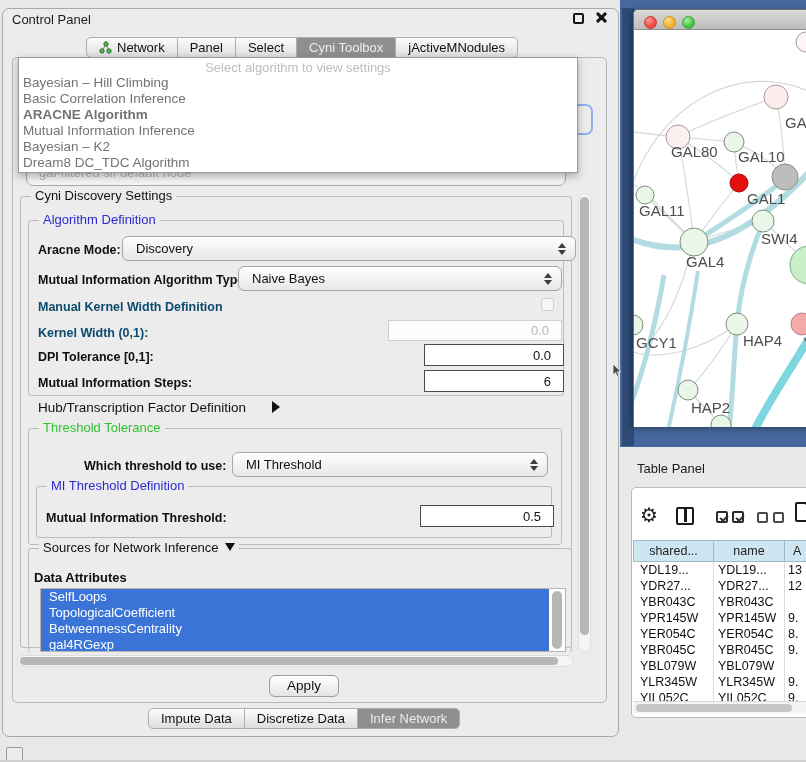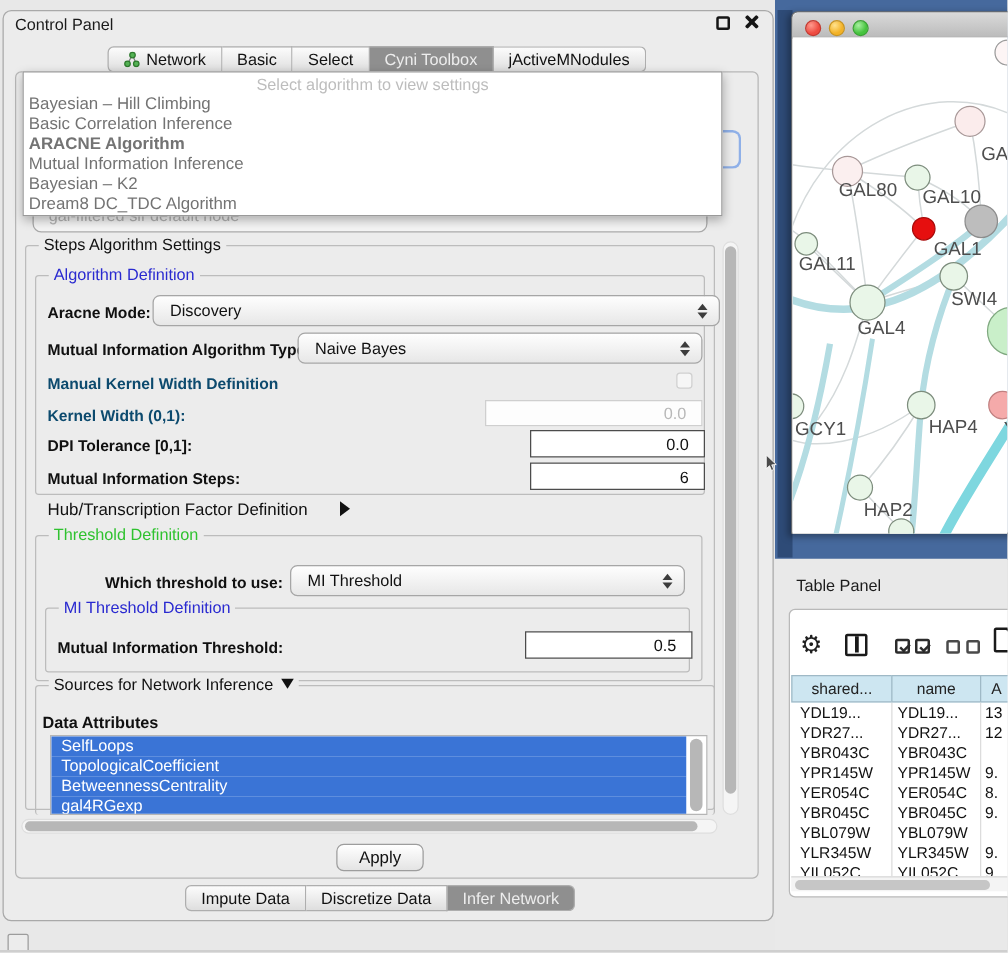--- a/index.html
+++ b/index.html
@@ -134,21 +134,21 @@
       <svg width="13" height="13" viewBox="0 0 13 13">
         <line x1="3" y1="10" x2="7" y2="3" stroke="#7a7a7a" stroke-width="1"></line>
         <line x1="7" y1="3" x2="10" y2="10" stroke="#7a7a7a" stroke-width="1"></line>
         <circle cx="7" cy="3" r="2.2" fill="#54b254" stroke="#2e7a2e"></circle>
         <circle cx="3" cy="10" r="2.2" fill="#54b254" stroke="#2e7a2e"></circle>
         <circle cx="10" cy="10" r="2.2" fill="#54b254" stroke="#2e7a2e"></circle>
       </svg>
       <span>Network</span>
     </div>
     <div class="tab">
-        <span>Basic</span>
+        <span>Panel</span>
       </div>
     <div class="tab">
         <span>Select</span>
       </div>
     <div class="tab sel">
         <span>Cyni Toolbox</span>
       </div>
     <div class="tab">
         <span>jActiveMNodules</span>
       </div>
@@ -163,21 +163,21 @@
     <div class="dd-placeholder">Select algorithm to view settings</div>
     <div class="dd-item">Bayesian – Hill Climbing</div>
     <div class="dd-item">Basic Correlation Inference</div>
     <div class="dd-item sel">ARACNE Algorithm</div>
     <div class="dd-item">Mutual Information Inference</div>
     <div class="dd-item">Bayesian – K2</div>
     <div class="dd-item">Dream8 DC_TDC Algorithm</div>
   </div>
 
   <div class="group" style="left:20px; top:196px; width:552px; height:452px;">
-    <span class="gtitle">Steps Algorithm Settings</span>
+    <span class="gtitle">Cyni Discovery Settings</span>
   </div>
 
   <div class="group" style="left:28px; top:220px; width:536px; height:176px;">
     <span class="gtitle blue">Algorithm Definition</span>
   </div>
 
   <span class="lbl" style="left:38px; top:243px;">Aracne Mode:</span>
   <div class="combo" style="left:122px; top:236px; width:454px; height:25px;">
     <span>Discovery</span>
     <span class="spinner"></span>
@@ -198,21 +198,21 @@
   <span class="lbl" style="left:38px; top:350px;">DPI Tolerance [0,1]:</span>
   <div class="field" style="left:424px; top:344px; width:140px; height:22px;">0.0</div>
 
   <span class="lbl" style="left:38px; top:376px;">Mutual Information Steps:</span>
   <div class="field" style="left:424px; top:370px; width:140px; height:22px;">6</div>
 
   <span class="lbl plain" style="left:38px; top:400px;">Hub/Transcription Factor Definition</span>
   <span class="tri-right" style="left:272px; top:401px;"></span>
 
   <div class="group" style="left:28px; top:428px; width:534px; height:117px;">
-    <span class="gtitle green">Threshold Definition</span>
+    <span class="gtitle green">Threshold Tolerance</span>
   </div>
   <span class="lbl" style="left:84px; top:459px;">Which threshold to use:</span>
   <div class="combo" style="left:232px; top:452px; width:316px; height:25px;">
     <span>MI Threshold</span>
     <span class="spinner"></span>
   </div>
   <div class="group" style="left:36px; top:486px; width:516px; height:52px;">
     <span class="gtitle blue">MI Threshold Definition</span>
   </div>
   <span class="lbl" style="left:46px; top:511px;">Mutual Information Threshold:</span>

